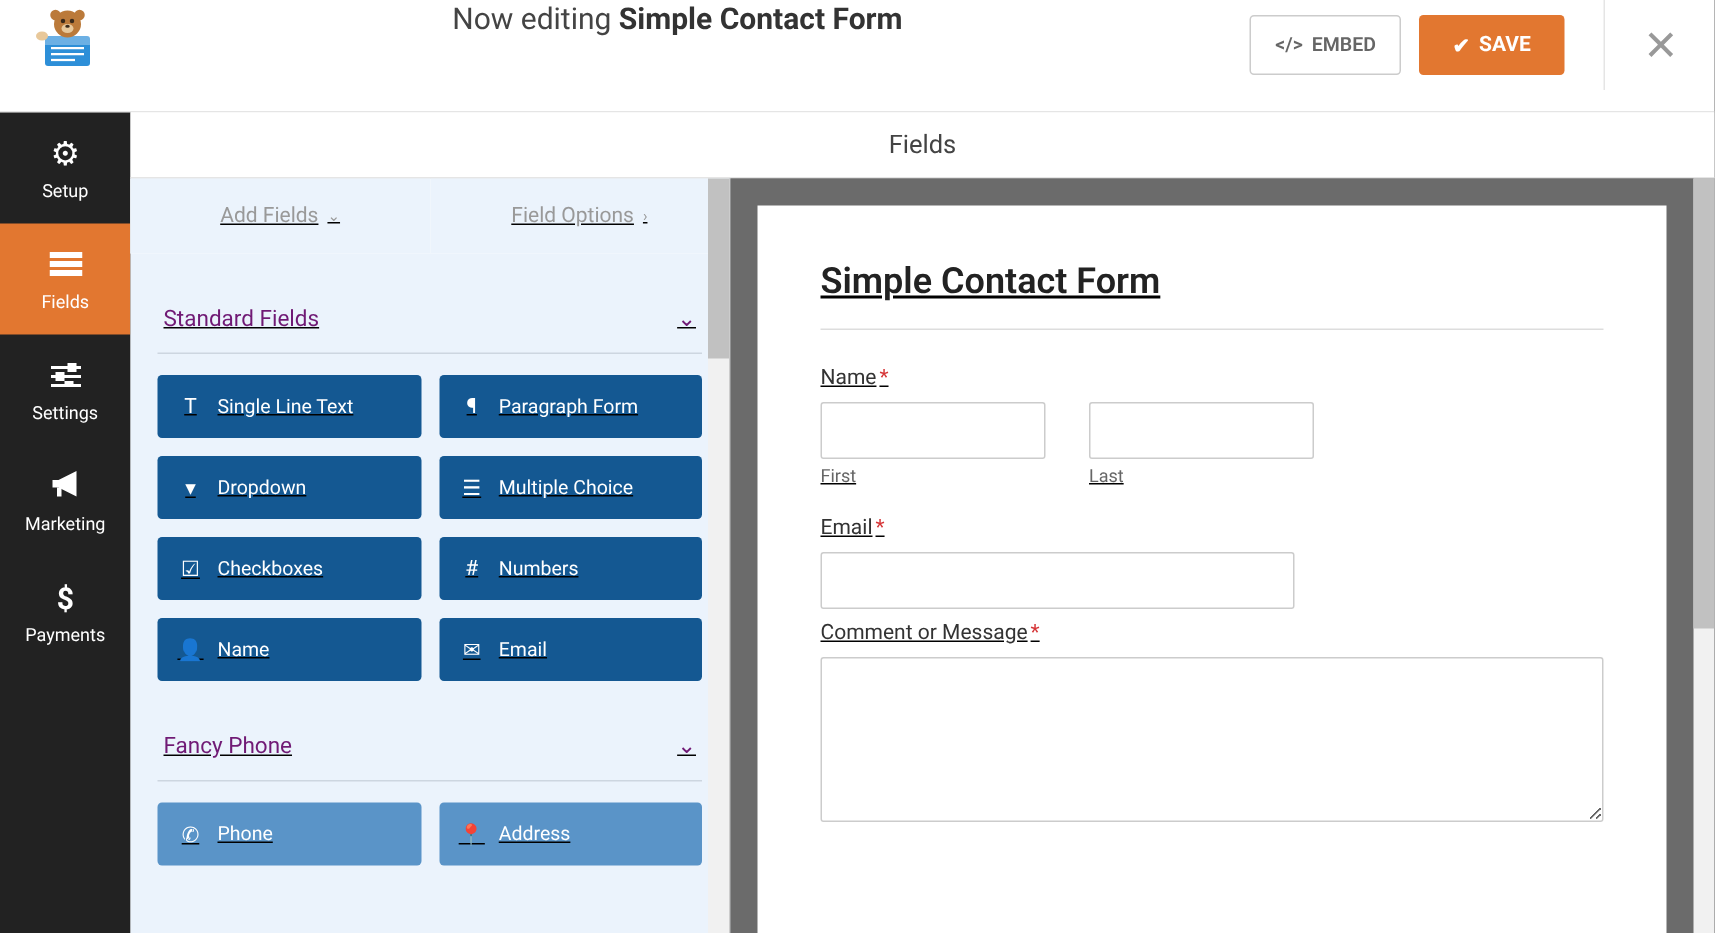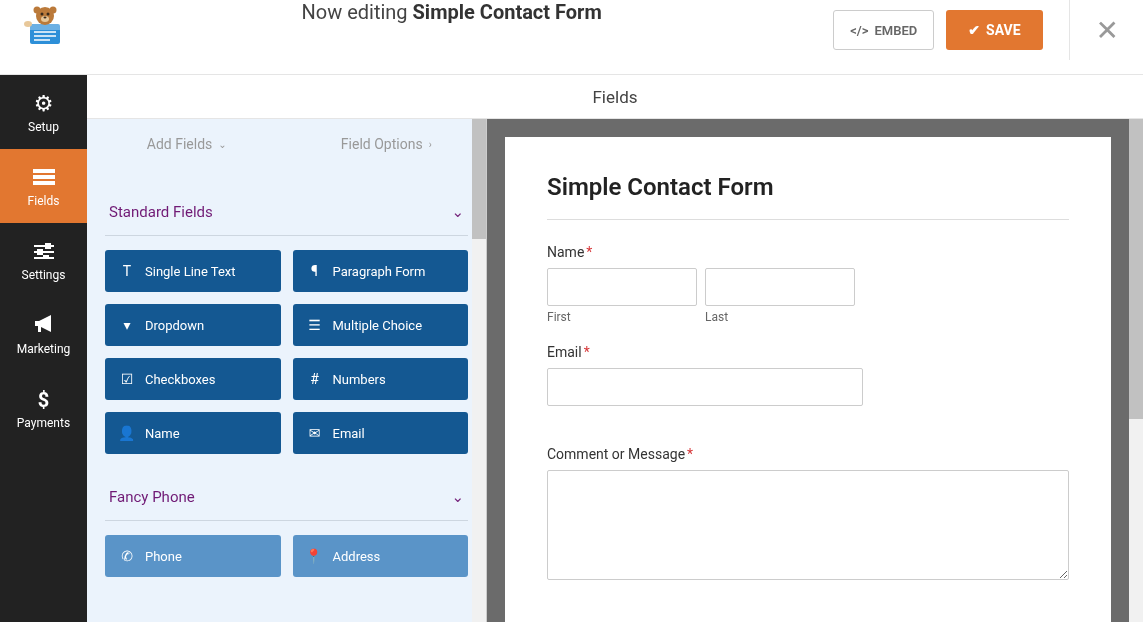--- a/index.html
+++ b/index.html
@@ -13,21 +13,21 @@
 .btn-save { height:40px; padding:0 22px; border:none; background:#e27730; color:#fff; font-size:14px; font-weight:700; border-radius:3px; display:flex; align-items:center; gap:6px; cursor:pointer; }
 .close-sep { width:1px; height:60px; background:#e5e5e5; margin-left:14px; margin-right:10px; }
 .close-x { font-size:28px; color:#999; cursor:pointer; padding:0 4px; }
 .main { flex:1; display:flex; min-height:0; }
 .sidenav { width:87px; background:#222; display:flex; flex-direction:column; }
 .sidenav-item { height:74px; display:flex; flex-direction:column; align-items:center; justify-content:center; color:#fff; font-size:12px; cursor:pointer; gap:4px; }
 .sidenav-item.active { background:#e27730; }
 .sidenav-item .icon { font-size:22px; }
 .panel { flex:1; display:flex; flex-direction:column; min-width:0; }
 .panel-header { height:44px; background:#fff; border-bottom:1px solid #e5e5e5; display:flex; align-items:center; justify-content:center; font-size:17px; color:#444; }
-.panel-body { flex:1; display:flex; min-height:0; background:#6b6b6b; }
+.panel-body { flex:1; display:flex; min-height:0; background:#6b6b6b;text-decoration:underline; }
 .left-pane { width:400px; background:#ebf3fc; display:flex; flex-direction:column; border-right:1px solid #ccc; position:relative; }
 .left-scrolltrack { position:absolute; right:0; top:0; bottom:0; width:14px; background:#f1f1f1; }
 .left-scrollthumb { position:absolute; right:0; top:0; width:14px; height:120px; background:#c1c1c1; }
 .left-tabs { height:50px; display:flex; background:#fff; }
 .left-tab { flex:1; display:flex; align-items:center; justify-content:center; font-size:14px; color:#444; cursor:pointer; gap:6px; }
 .left-tab.inactive { color:#999; background:#ebf3fc; }
 .left-tab .chev { font-size:10px; }
 .section { margin:20px 18px 0 18px; }
 .section-head { display:flex; align-items:center; justify-content:space-between; padding:14px 4px; border-bottom:1px solid #cdd6e0; font-size:15px; color:#701a75; cursor:pointer; }
 .field-grid { display:grid; grid-template-columns:1fr 1fr; gap:12px; margin-top:14px; }
@@ -35,27 +35,27 @@
 .field-btn.fancy { background:#5a94c8; }
 .field-btn .fi { width:16px; display:inline-flex; justify-content:center; font-size:14px; }
 .right-pane { flex:1; background:#6b6b6b; padding:18px 18px 0 18px; display:flex; position:relative; }
 .right-scrolltrack { position:absolute; right:0; top:0; bottom:0; width:14px; background:#f1f1f1; }
 .right-scrollthumb { position:absolute; right:0; top:0; width:14px; height:300px; background:#c1c1c1; }
 .canvas { flex:1; background:#fff; padding:36px 42px; overflow:hidden; margin-right:14px; }
 .canvas h1 { font-size:24px; font-weight:600; color:#222; margin-bottom:18px; }
 .divider { height:1px; background:#ddd; margin-bottom:24px; }
 .fld-label { font-size:14px; color:#333; margin-bottom:8px; display:block; }
 .req { color:#d63638; margin-left:2px; }
-.name-row { display:flex; gap:8px; margin-bottom:6px; }
+.name-row { display:flex; gap:29px; margin-bottom:6px; }
 .name-col { flex:0 0 150px; }
 .text-input { width:100%; height:38px; border:1px solid #ccc; border-radius:2px; padding:0 8px; font-size:13px; }
 .sublabel { font-size:12px; color:#666; margin-top:4px; display:block; }
 .email-block { margin-top:20px; }
 .email-input { width:316px; }
-.comment-block { margin-top:40px; }
+.comment-block { margin-top:8px; }
 .textarea { width:100%; height:110px; border:1px solid #ccc; border-radius:2px; padding:8px; font-size:13px; resize:both; }
 </style>
 </head>
 <body>
 
 <div class="topbar">
   <div class="logo">
     <svg width="46" height="46" viewBox="0 0 46 46">
       <rect x="8" y="22" width="30" height="20" rx="2" fill="#2d8fd8"></rect>
       <rect x="8" y="22" width="30" height="6" fill="#fff" opacity="0.3"></rect>

